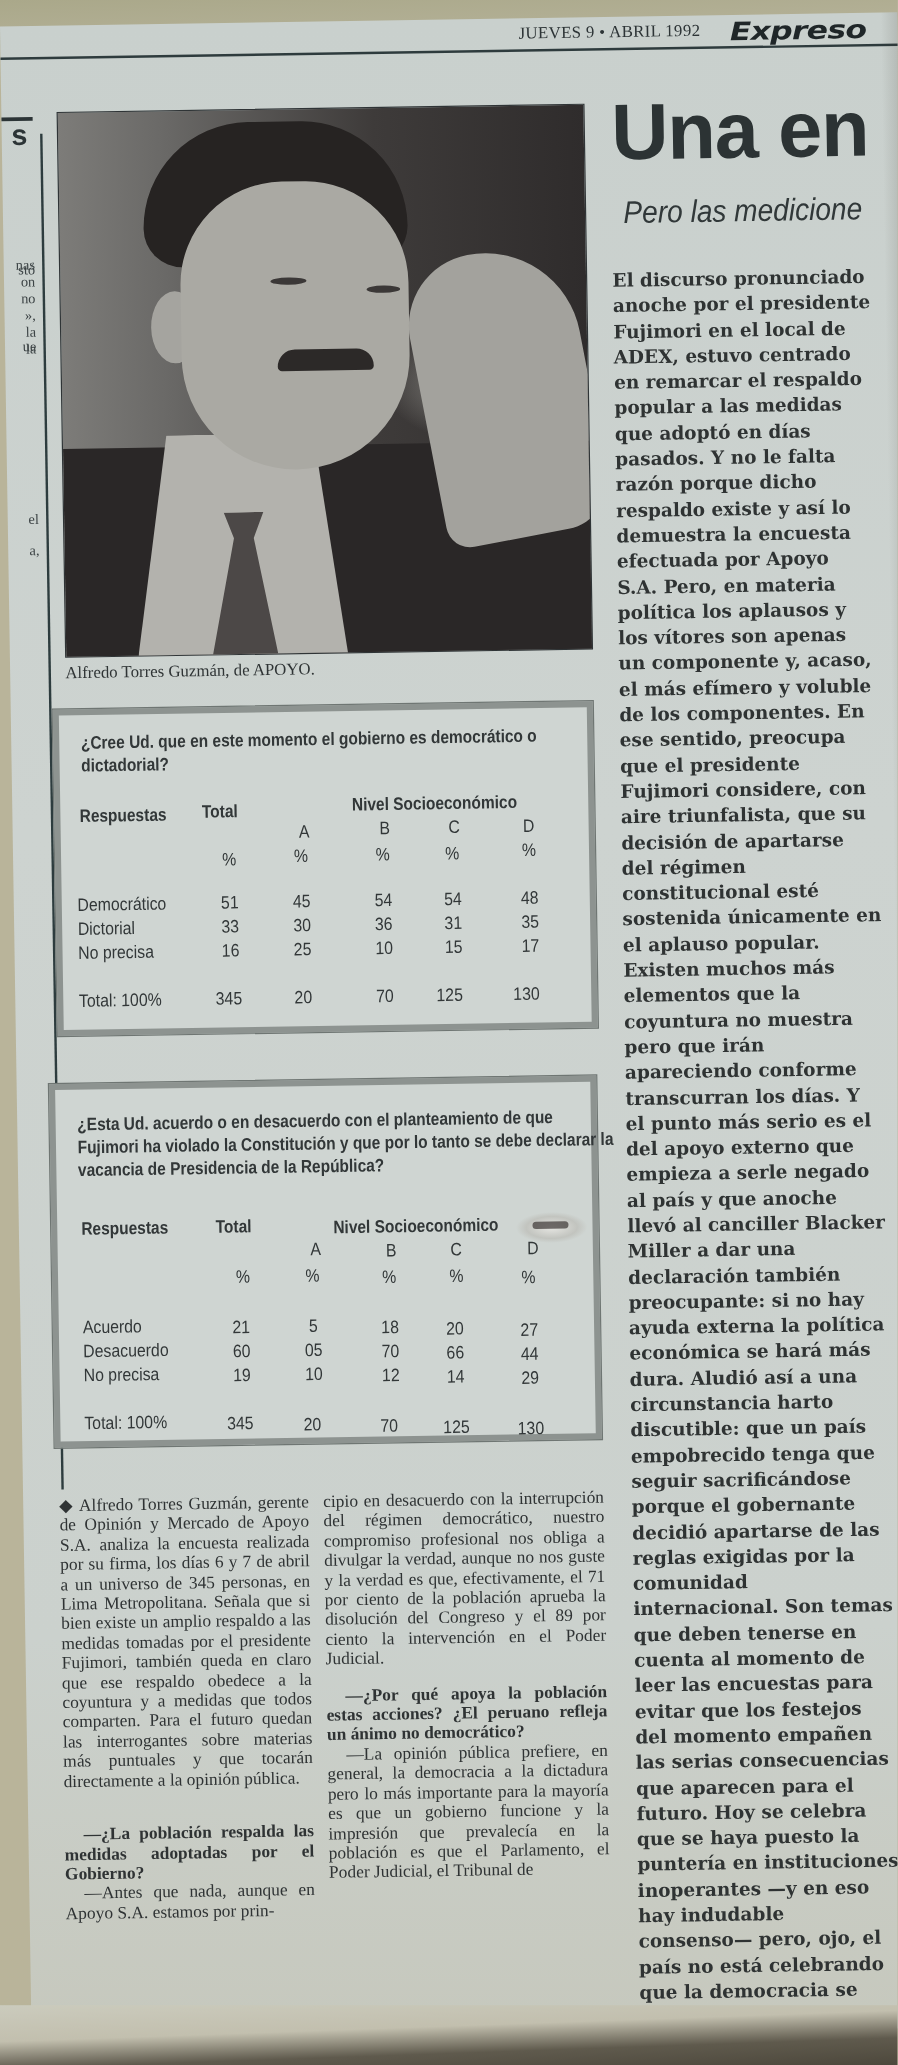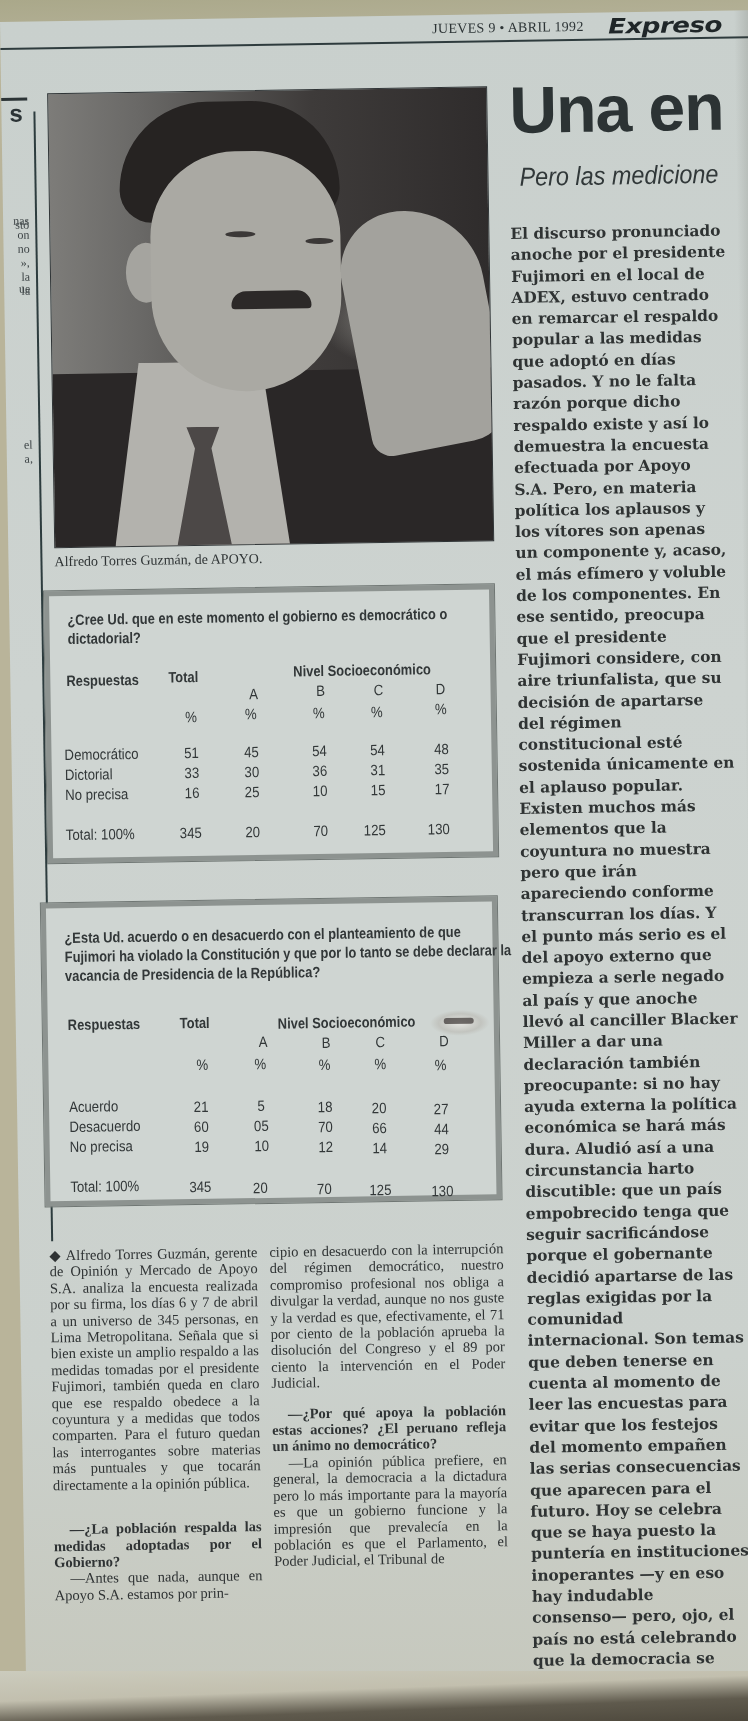--- a/index.html
+++ b/index.html
@@ -140,21 +140,21 @@
     <div class="head-rule"></div>
     <span class="head-s">s</span>
     <span class="frag" style="top:136px">stó</span>
     <span class="frag" style="top:132px">nas</span>
     <span class="frag" style="top:146px">on</span>
     <span class="frag" style="top:160px">no</span>
     <span class="frag" style="top:174px">»,</span>
     <span class="frag" style="top:188px">la</span>
     <span class="frag" style="top:202px">la</span>
     <span class="frag" style="top:200px">ue</span>
-    <span class="frag" style="top:356px">el</span>
+    <span class="frag" style="top:344px">el</span>
     <span class="frag" style="top:370px">a,</span>
   </div>
   <div class="vrule"></div>
 
   <div class="photo" title="Alfredo Torres Guzmán portrait">
     <div class="suit"></div>
     <div class="shirt"></div>
     <div class="tie"></div>
     <div class="hair"></div>
     <div class="ear"></div>

